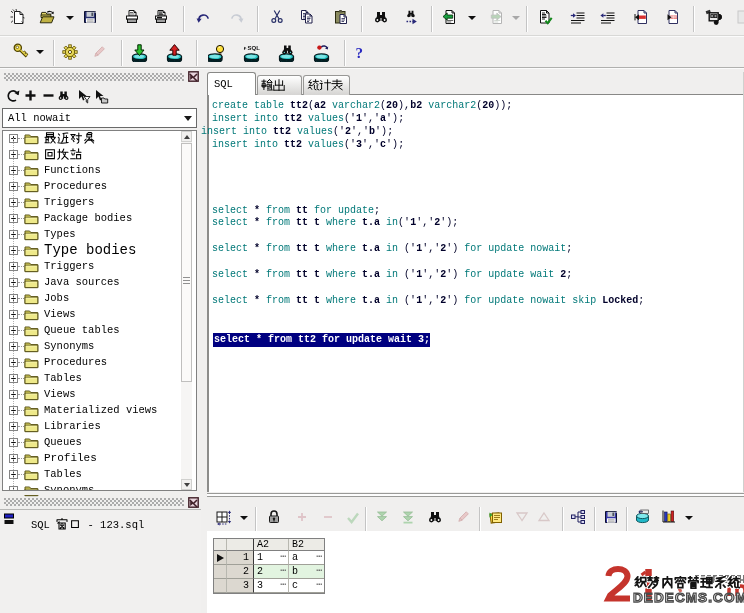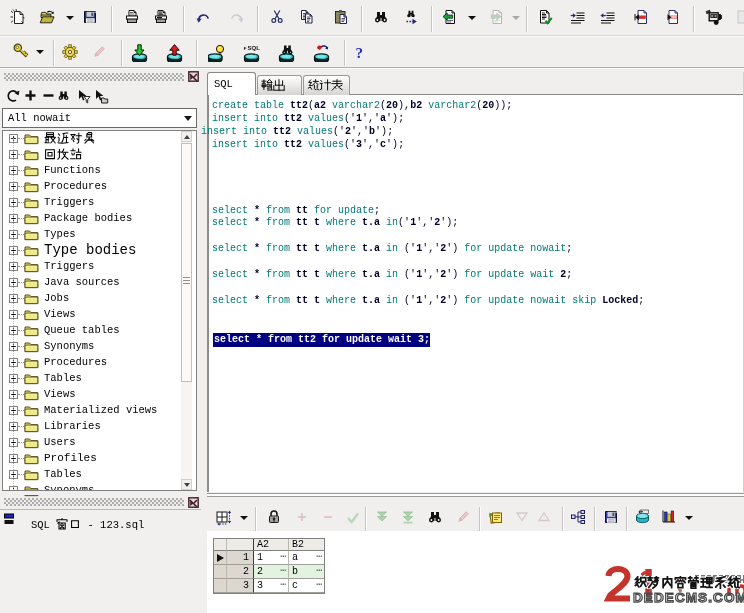--- a/index.html
+++ b/index.html
@@ -517,21 +517,21 @@
 <div style="position:absolute;left:9px;top:438px;line-height:0"><svg width="9" height="9" viewBox="0 0 9 9">
       <rect x="0.5" y="0.5" width="8" height="8" fill="#fff" stroke="#848484"></rect>
       <path d="M2.2,4.5 h4.6 M4.5,2.2 v4.6" stroke="#101010"></path>
     </svg></div>
 <div style="position:absolute;left:18px;top:442px;width:6px;height:1px;border-top:1px dotted #9a9a9a"></div>
 <div style="position:absolute;left:24px;top:436px;line-height:0"><svg width="15" height="13" viewBox="0 0 15 13">
       <path d="M1,3 h4.6 l1.3,1.6 H13.8 v7 H1 z" fill="#dcd65e" stroke="#5c561c" stroke-width="1"></path>
       <path d="M1,5.2 H13.8 V11.6 H1 z" fill="#eee98a" stroke="#5c561c" stroke-width="1"></path>
       <path d="M2,6.2 h10.8" stroke="#f8f4b0" stroke-width="0.8"></path>
     </svg></div>
-<div style="position:absolute;left:44px;top:436px;width:150px;height:12px;font-family:Liberation Mono,monospace;font-size:10.5px;color:#000;white-space:nowrap;line-height:12px">Users</div>
+<div style="position:absolute;left:44px;top:436px;width:150px;height:12px;font-family:Liberation Mono,monospace;font-size:10.5px;color:#000;white-space:nowrap;line-height:12px">Queues</div>
 <div style="position:absolute;left:9px;top:454px;line-height:0"><svg width="9" height="9" viewBox="0 0 9 9">
       <rect x="0.5" y="0.5" width="8" height="8" fill="#fff" stroke="#848484"></rect>
       <path d="M2.2,4.5 h4.6 M4.5,2.2 v4.6" stroke="#101010"></path>
     </svg></div>
 <div style="position:absolute;left:18px;top:458px;width:6px;height:1px;border-top:1px dotted #9a9a9a"></div>
 <div style="position:absolute;left:24px;top:452px;line-height:0"><svg width="15" height="13" viewBox="0 0 15 13">
       <path d="M1,3 h4.6 l1.3,1.6 H13.8 v7 H1 z" fill="#dcd65e" stroke="#5c561c" stroke-width="1"></path>
       <path d="M1,5.2 H13.8 V11.6 H1 z" fill="#eee98a" stroke="#5c561c" stroke-width="1"></path>
       <path d="M2,6.2 h10.8" stroke="#f8f4b0" stroke-width="0.8"></path>
     </svg></div>

